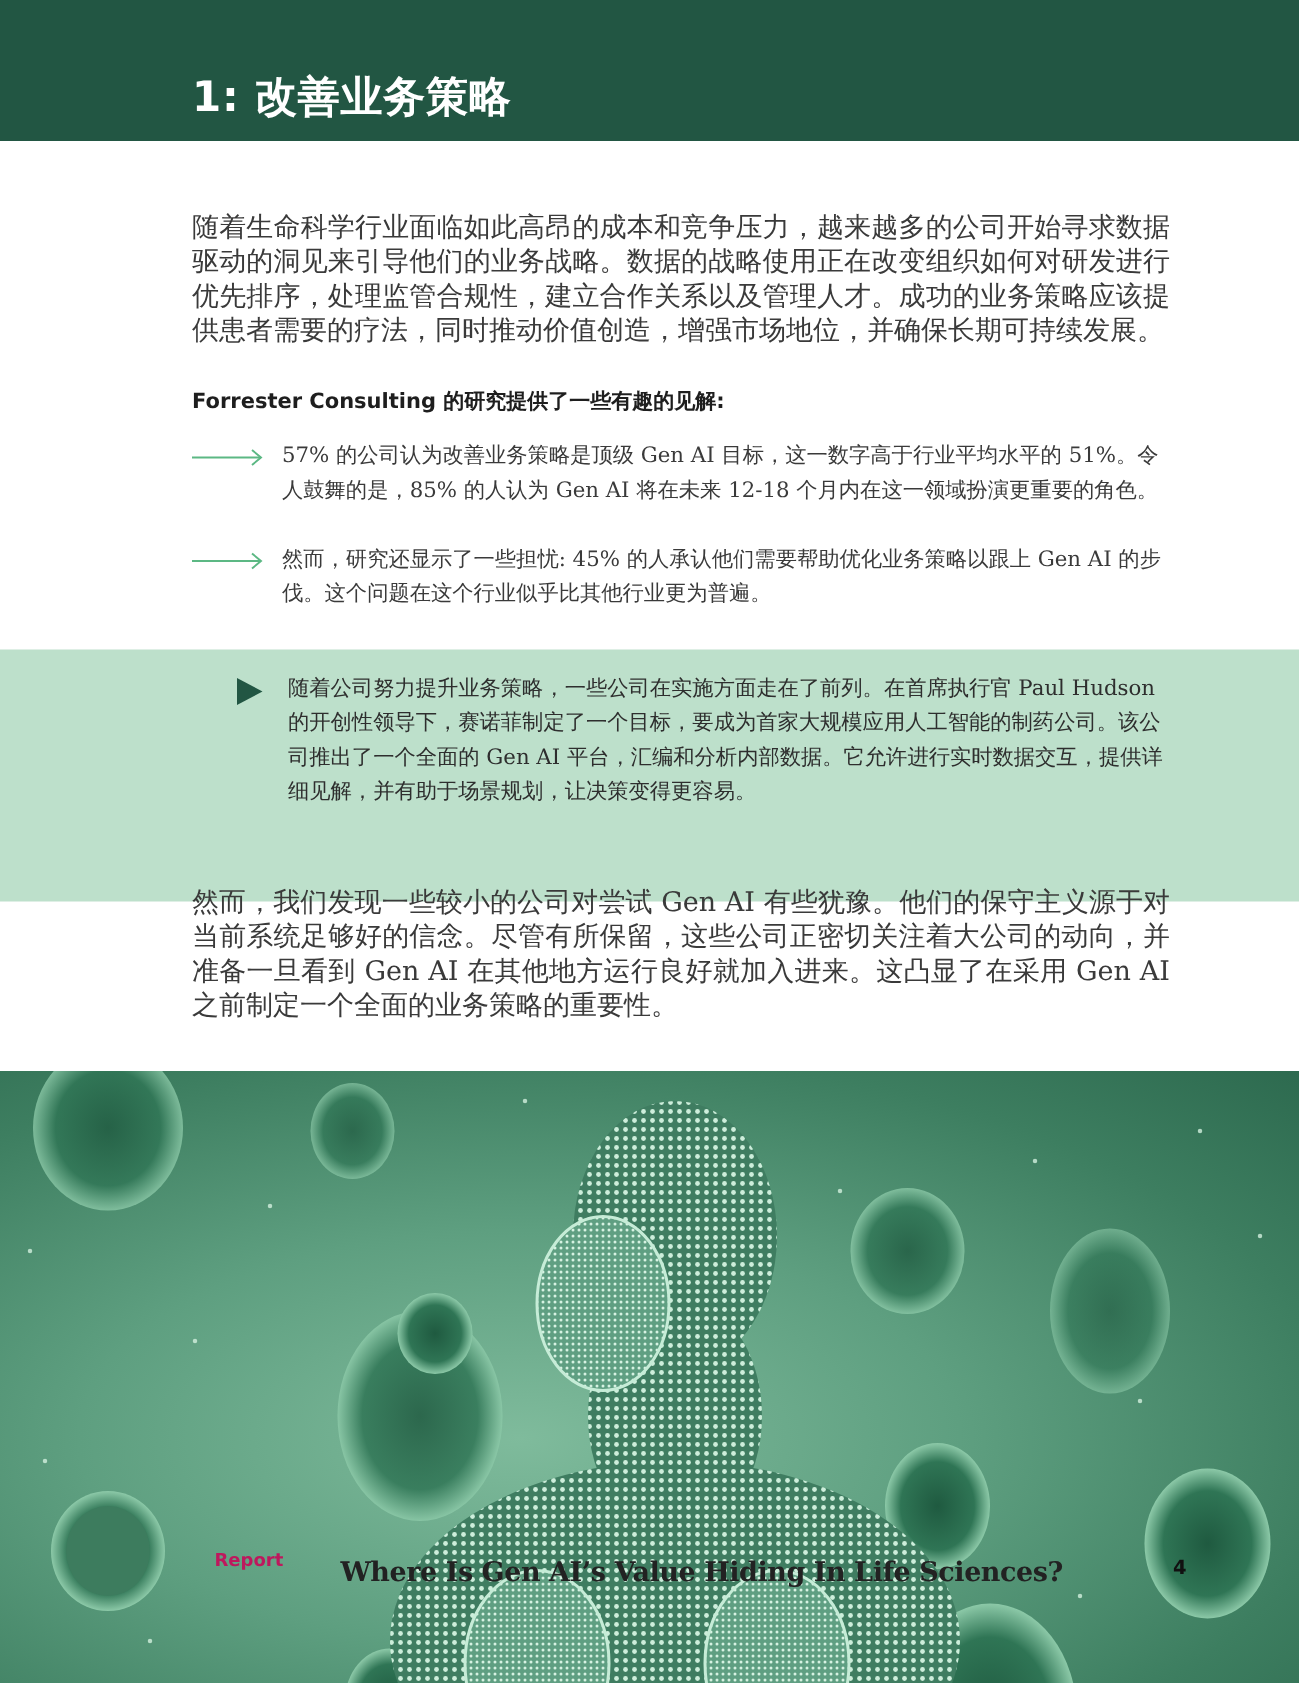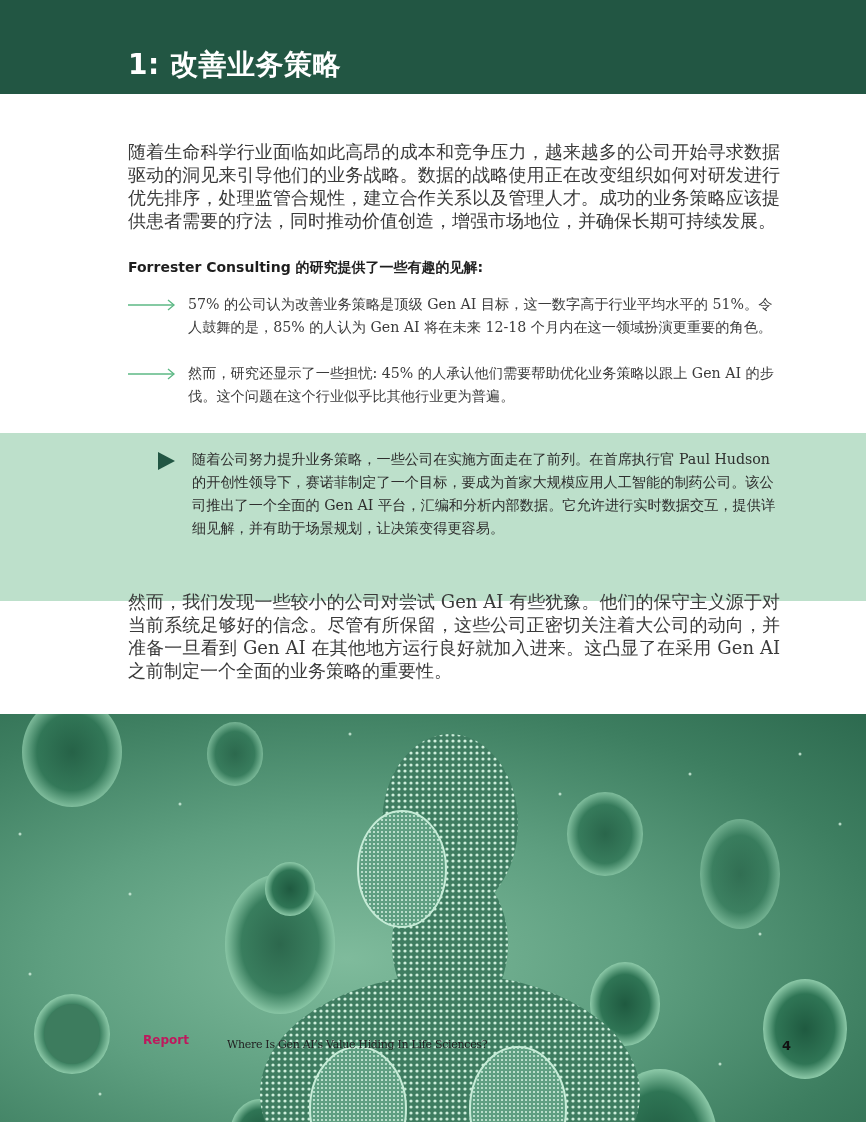--- a/index.html
+++ b/index.html
@@ -65,21 +65,21 @@
   }
   .hero svg { position: absolute; left: 0; top: 0; }
 
   .footer-report {
     position: absolute; left: 127px; top: 1033px;
     font-family: "DejaVu Sans", "Liberation Sans", sans-serif;
     font-weight: bold; font-size: 12px; color: #be185d; margin-left: 16px;
   }
   .footer-title {
     position: absolute; left: 227px; top: 1038px;
-    font-size: 11px; color: #222; letter-spacing: -0.3px;
+    font-size: 18px; color: #222; letter-spacing: -0.3px; font-weight: bold;
   }
   .footer-page {
     position: absolute; left: 782px; top: 1038px;
     font-family: "DejaVu Sans", "Liberation Sans", sans-serif;
     font-weight: bold; font-size: 13px; color: #111;
   }
 </style>
 </head>
 <body>
 

